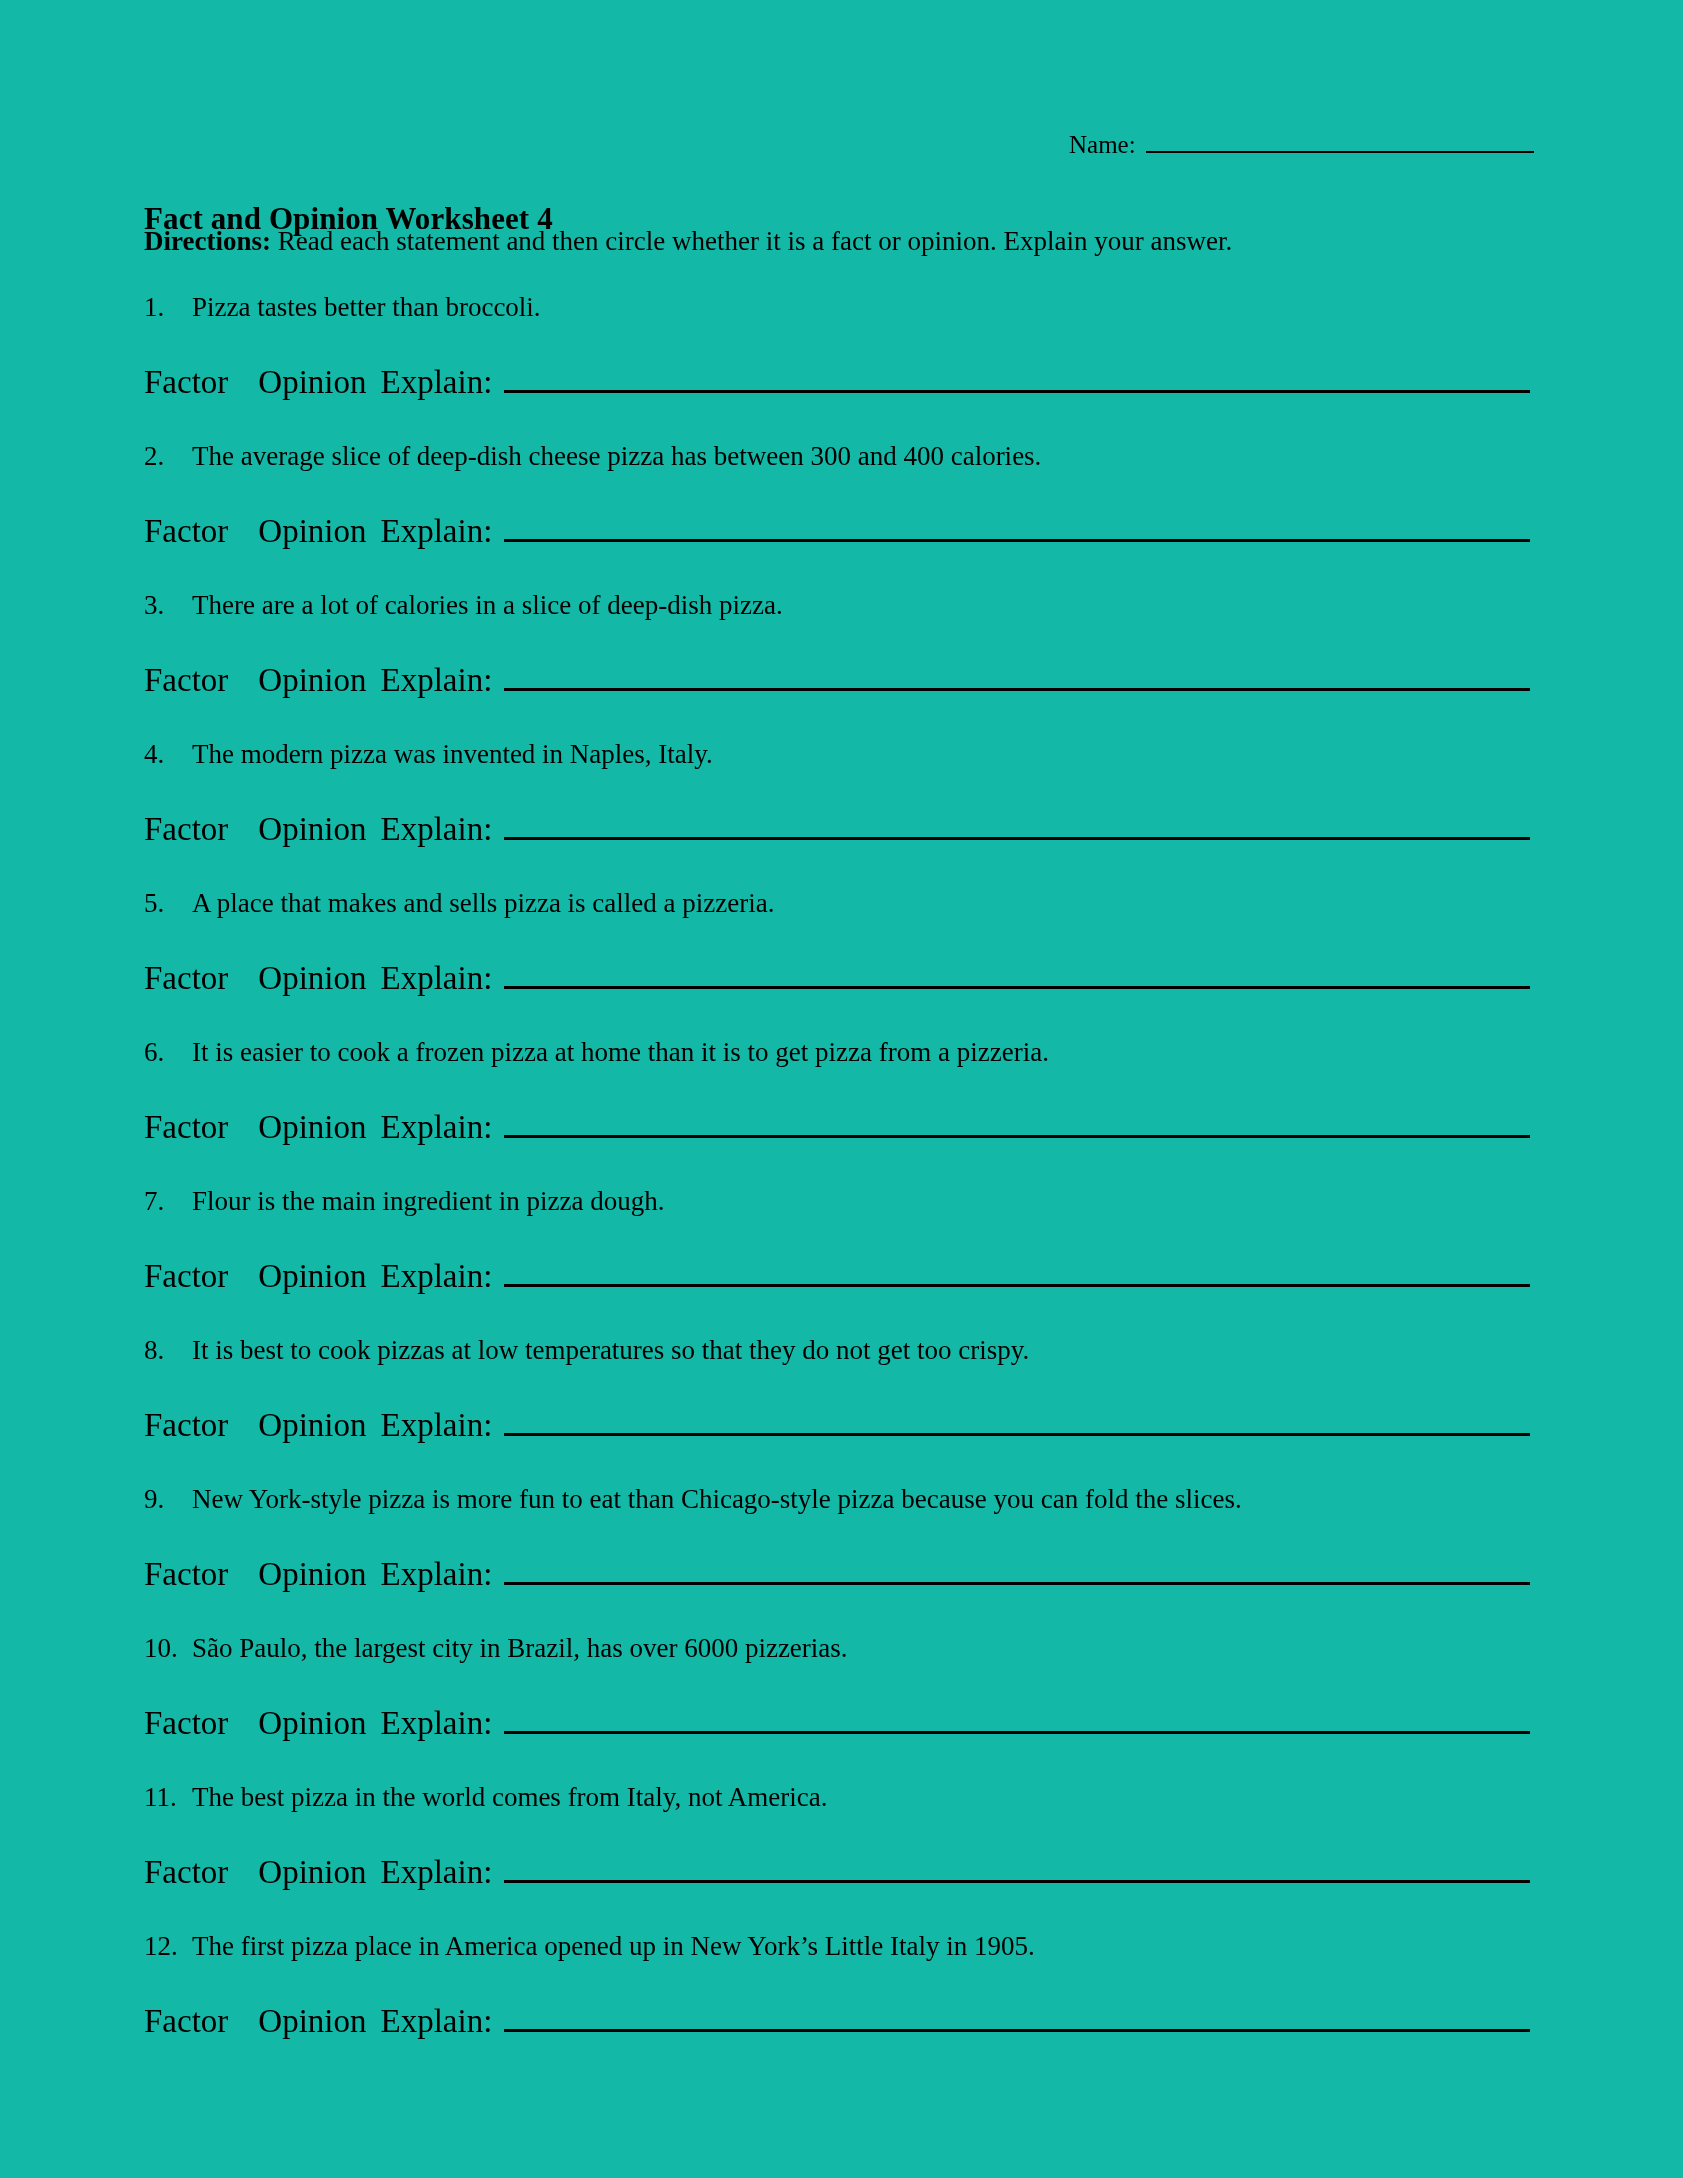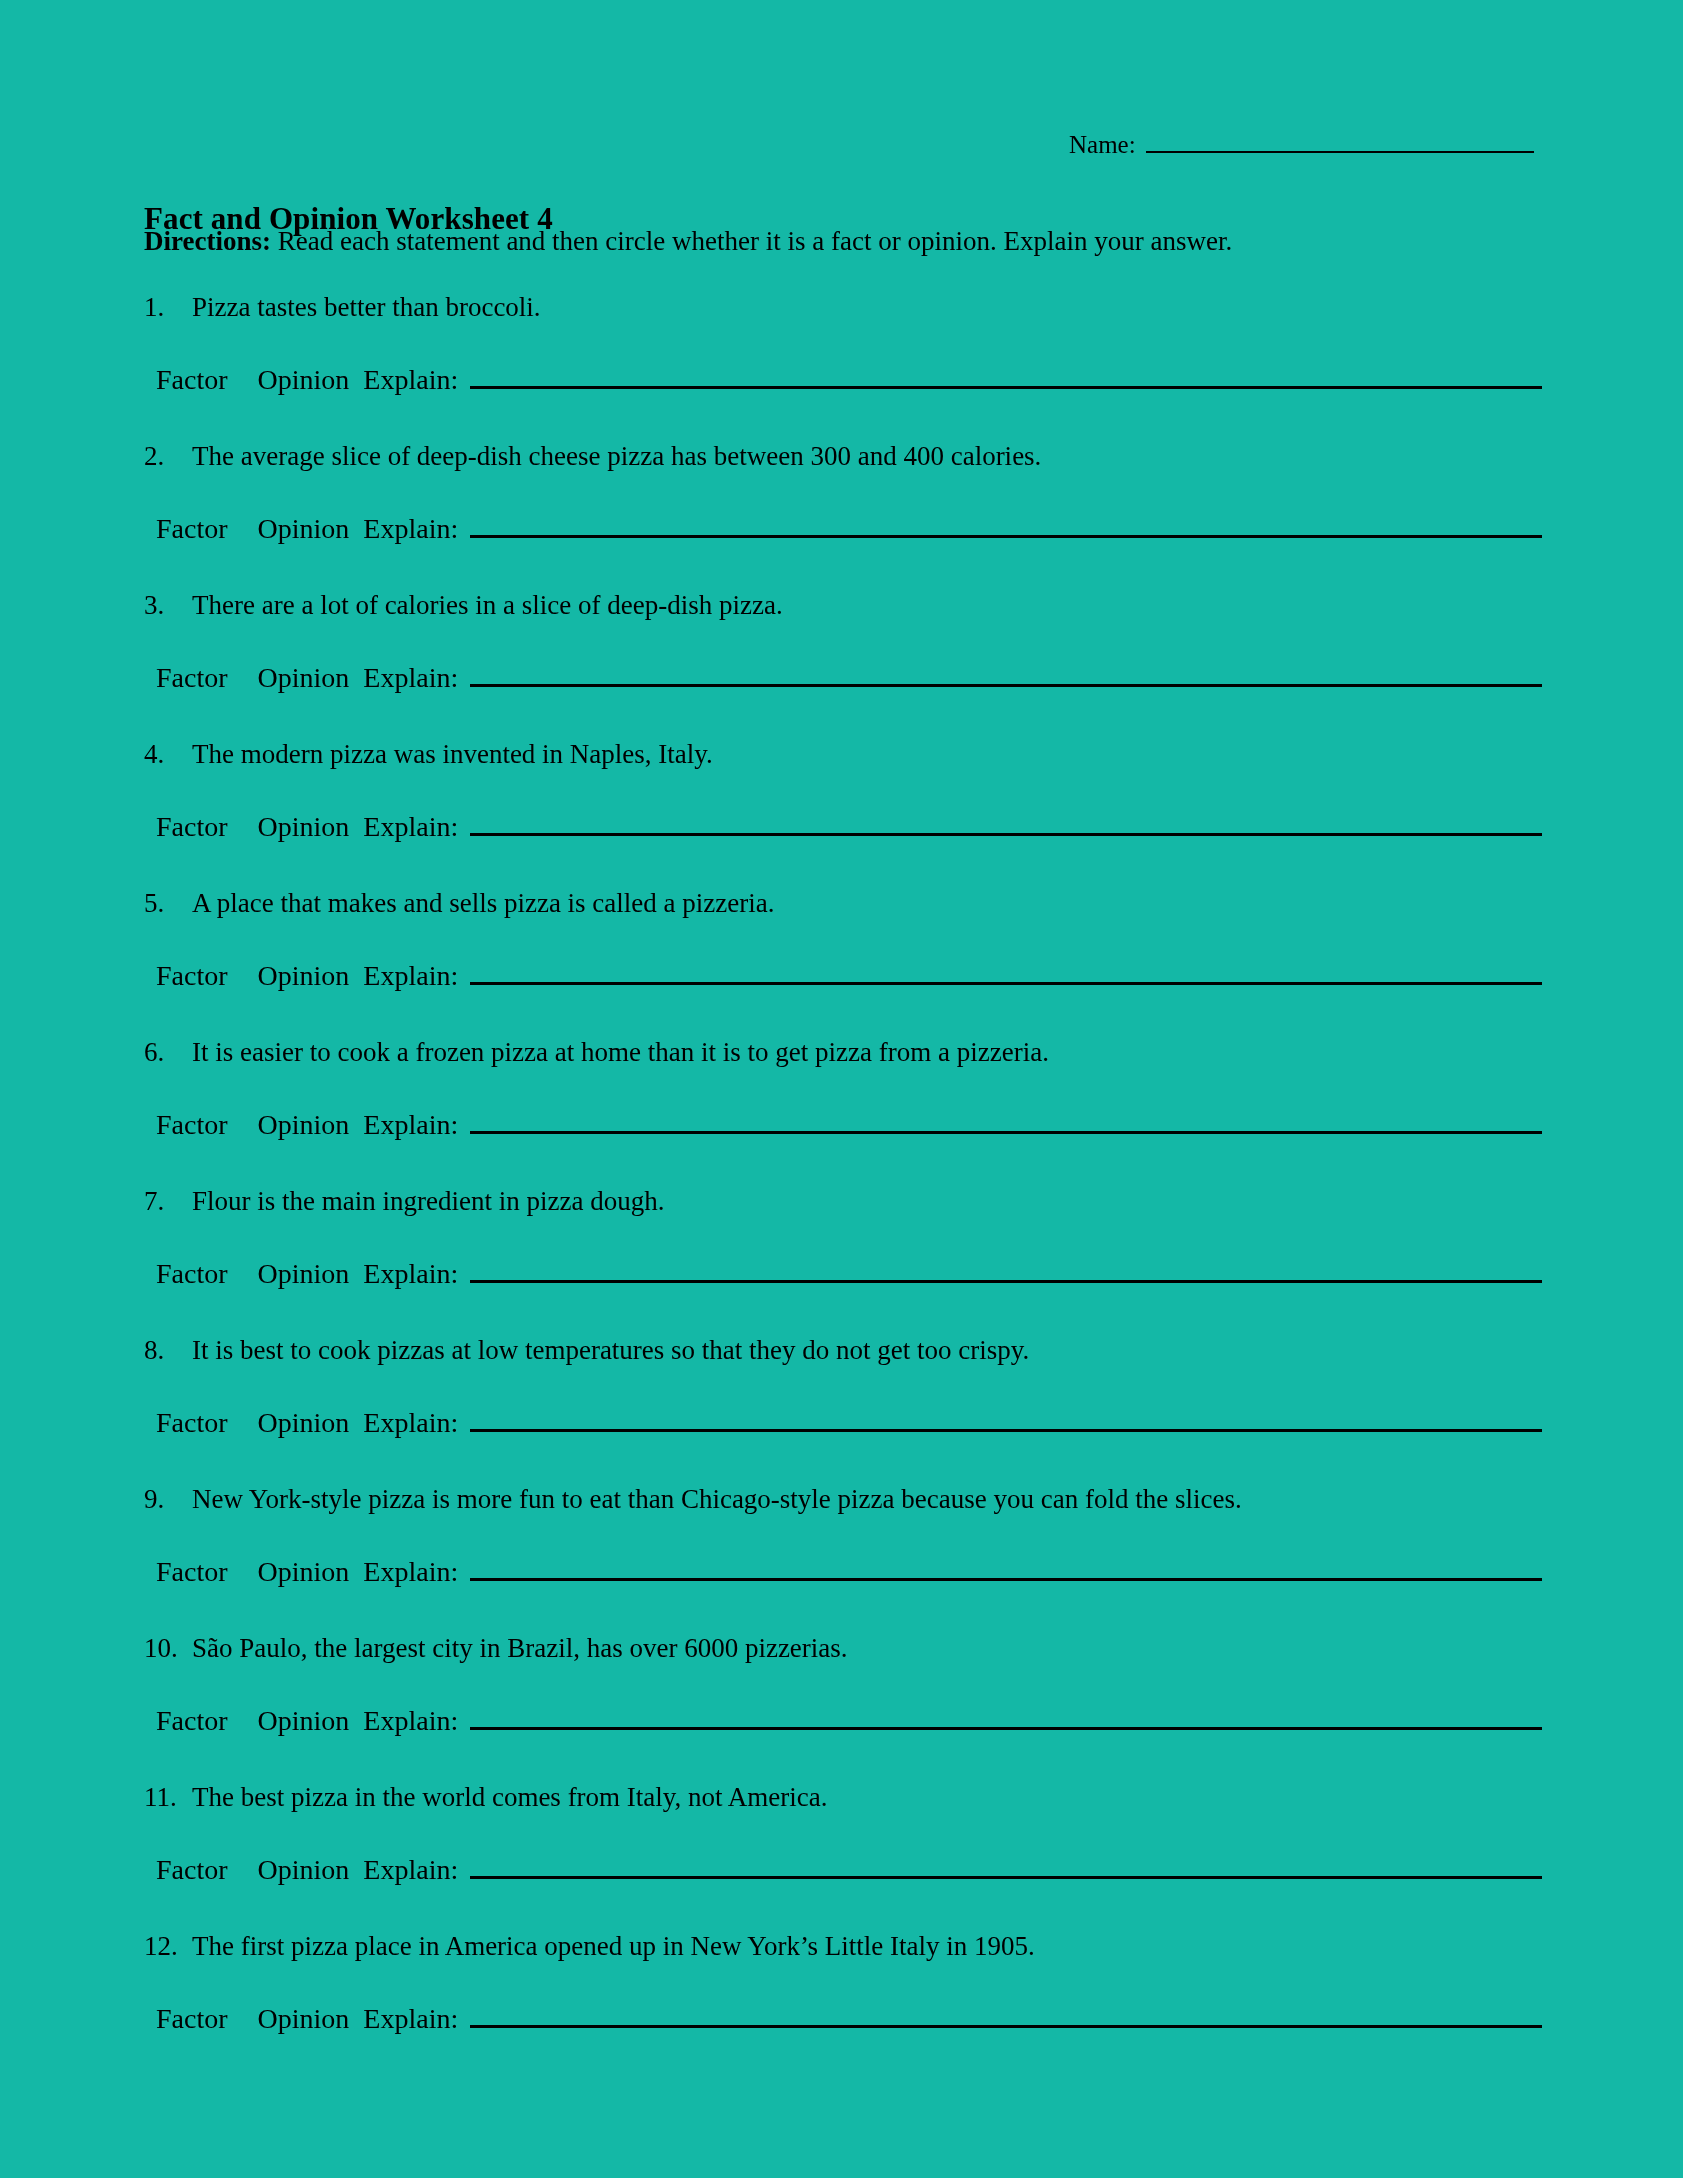--- a/index.html
+++ b/index.html
@@ -86,26 +86,26 @@
     display: inline-block;
     min-width: 48px;
   }
   .q-text {
     display: inline-block;
     text-align: right;
   }
 
   .a-line {
     position: absolute;
-    left: 12px;
+    left: 0;
     top: 72px;
     width: 1386px;
     display: flex;
     align-items: baseline;
-    font-size: 28px;
+    font-size: 33px;
     white-space: nowrap;
   }
   .opt-fact { display: inline-block; }
   .opt-or { display: inline-block; }
   .opt-opinion { display: inline-block; margin-left: 30px; }
   .explain-label { display: inline-block; margin-left: 14px; }
   .answer-blank {
     flex: 1 1 auto;
     margin-left: 12px;
     border-bottom: 3px solid #000;

